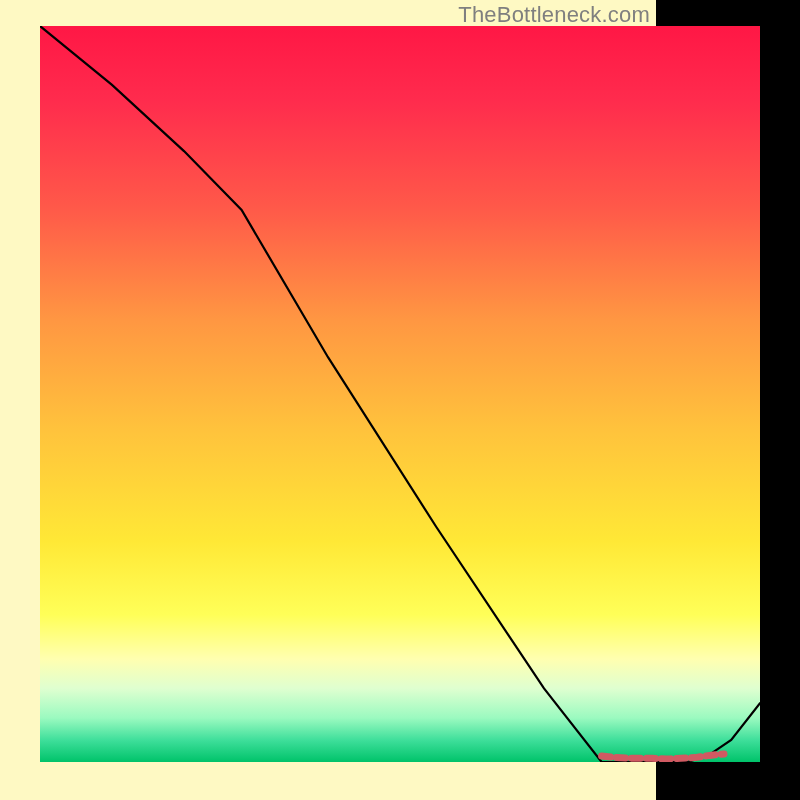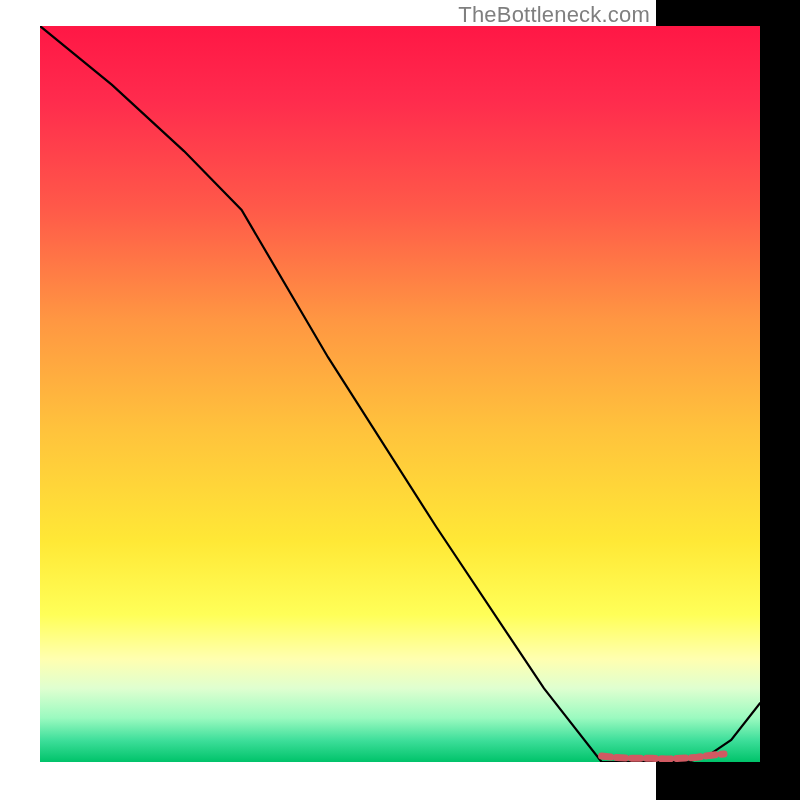--- a/index.html
+++ b/index.html
@@ -8,21 +8,21 @@
     width: 800px;
     height: 800px;
     background: #000;
     font-family: Arial, Helvetica, sans-serif;
     overflow: hidden;
   }
   .frame {
     position: relative;
     width: 656px;
     height: 800px;
-    background: #ffffff;
+    background: #fef9c3;
   }
   .watermark {
     position: absolute;
     top: 2px;
     right: 6px;
     color: #7f7f7f;
     font-size: 22px;
     letter-spacing: 0.2px;
   }
   .plot {

